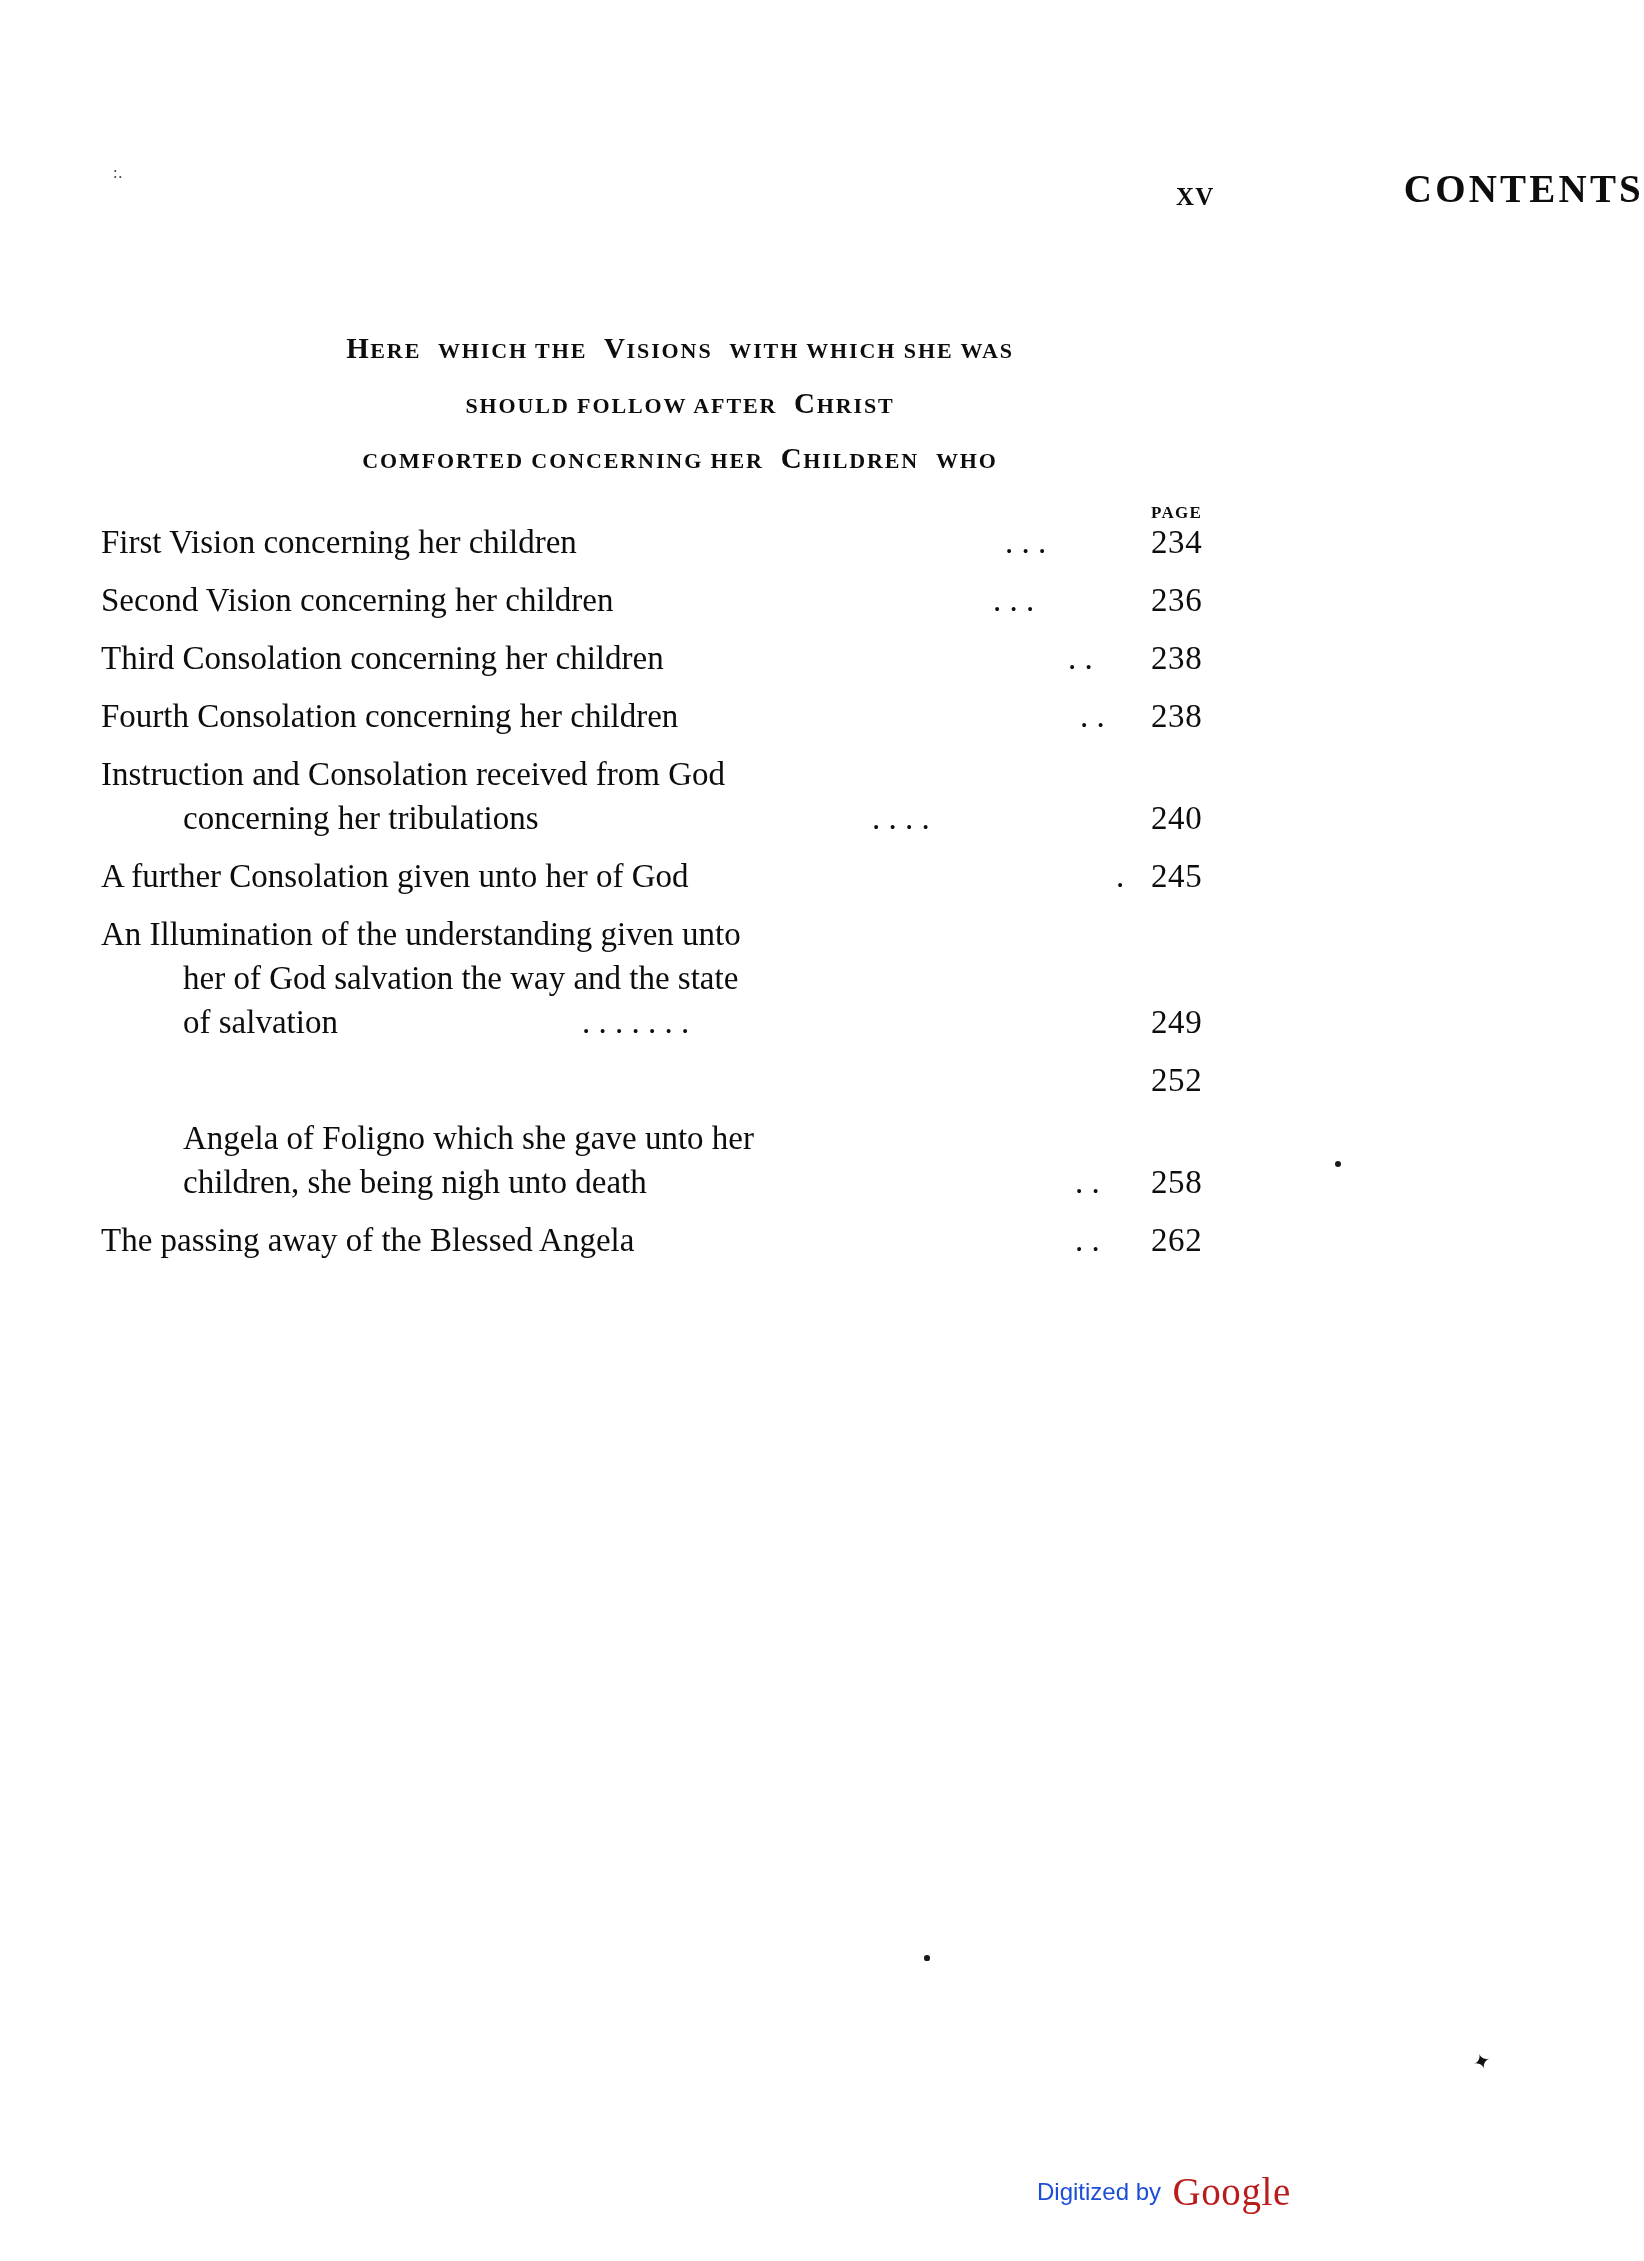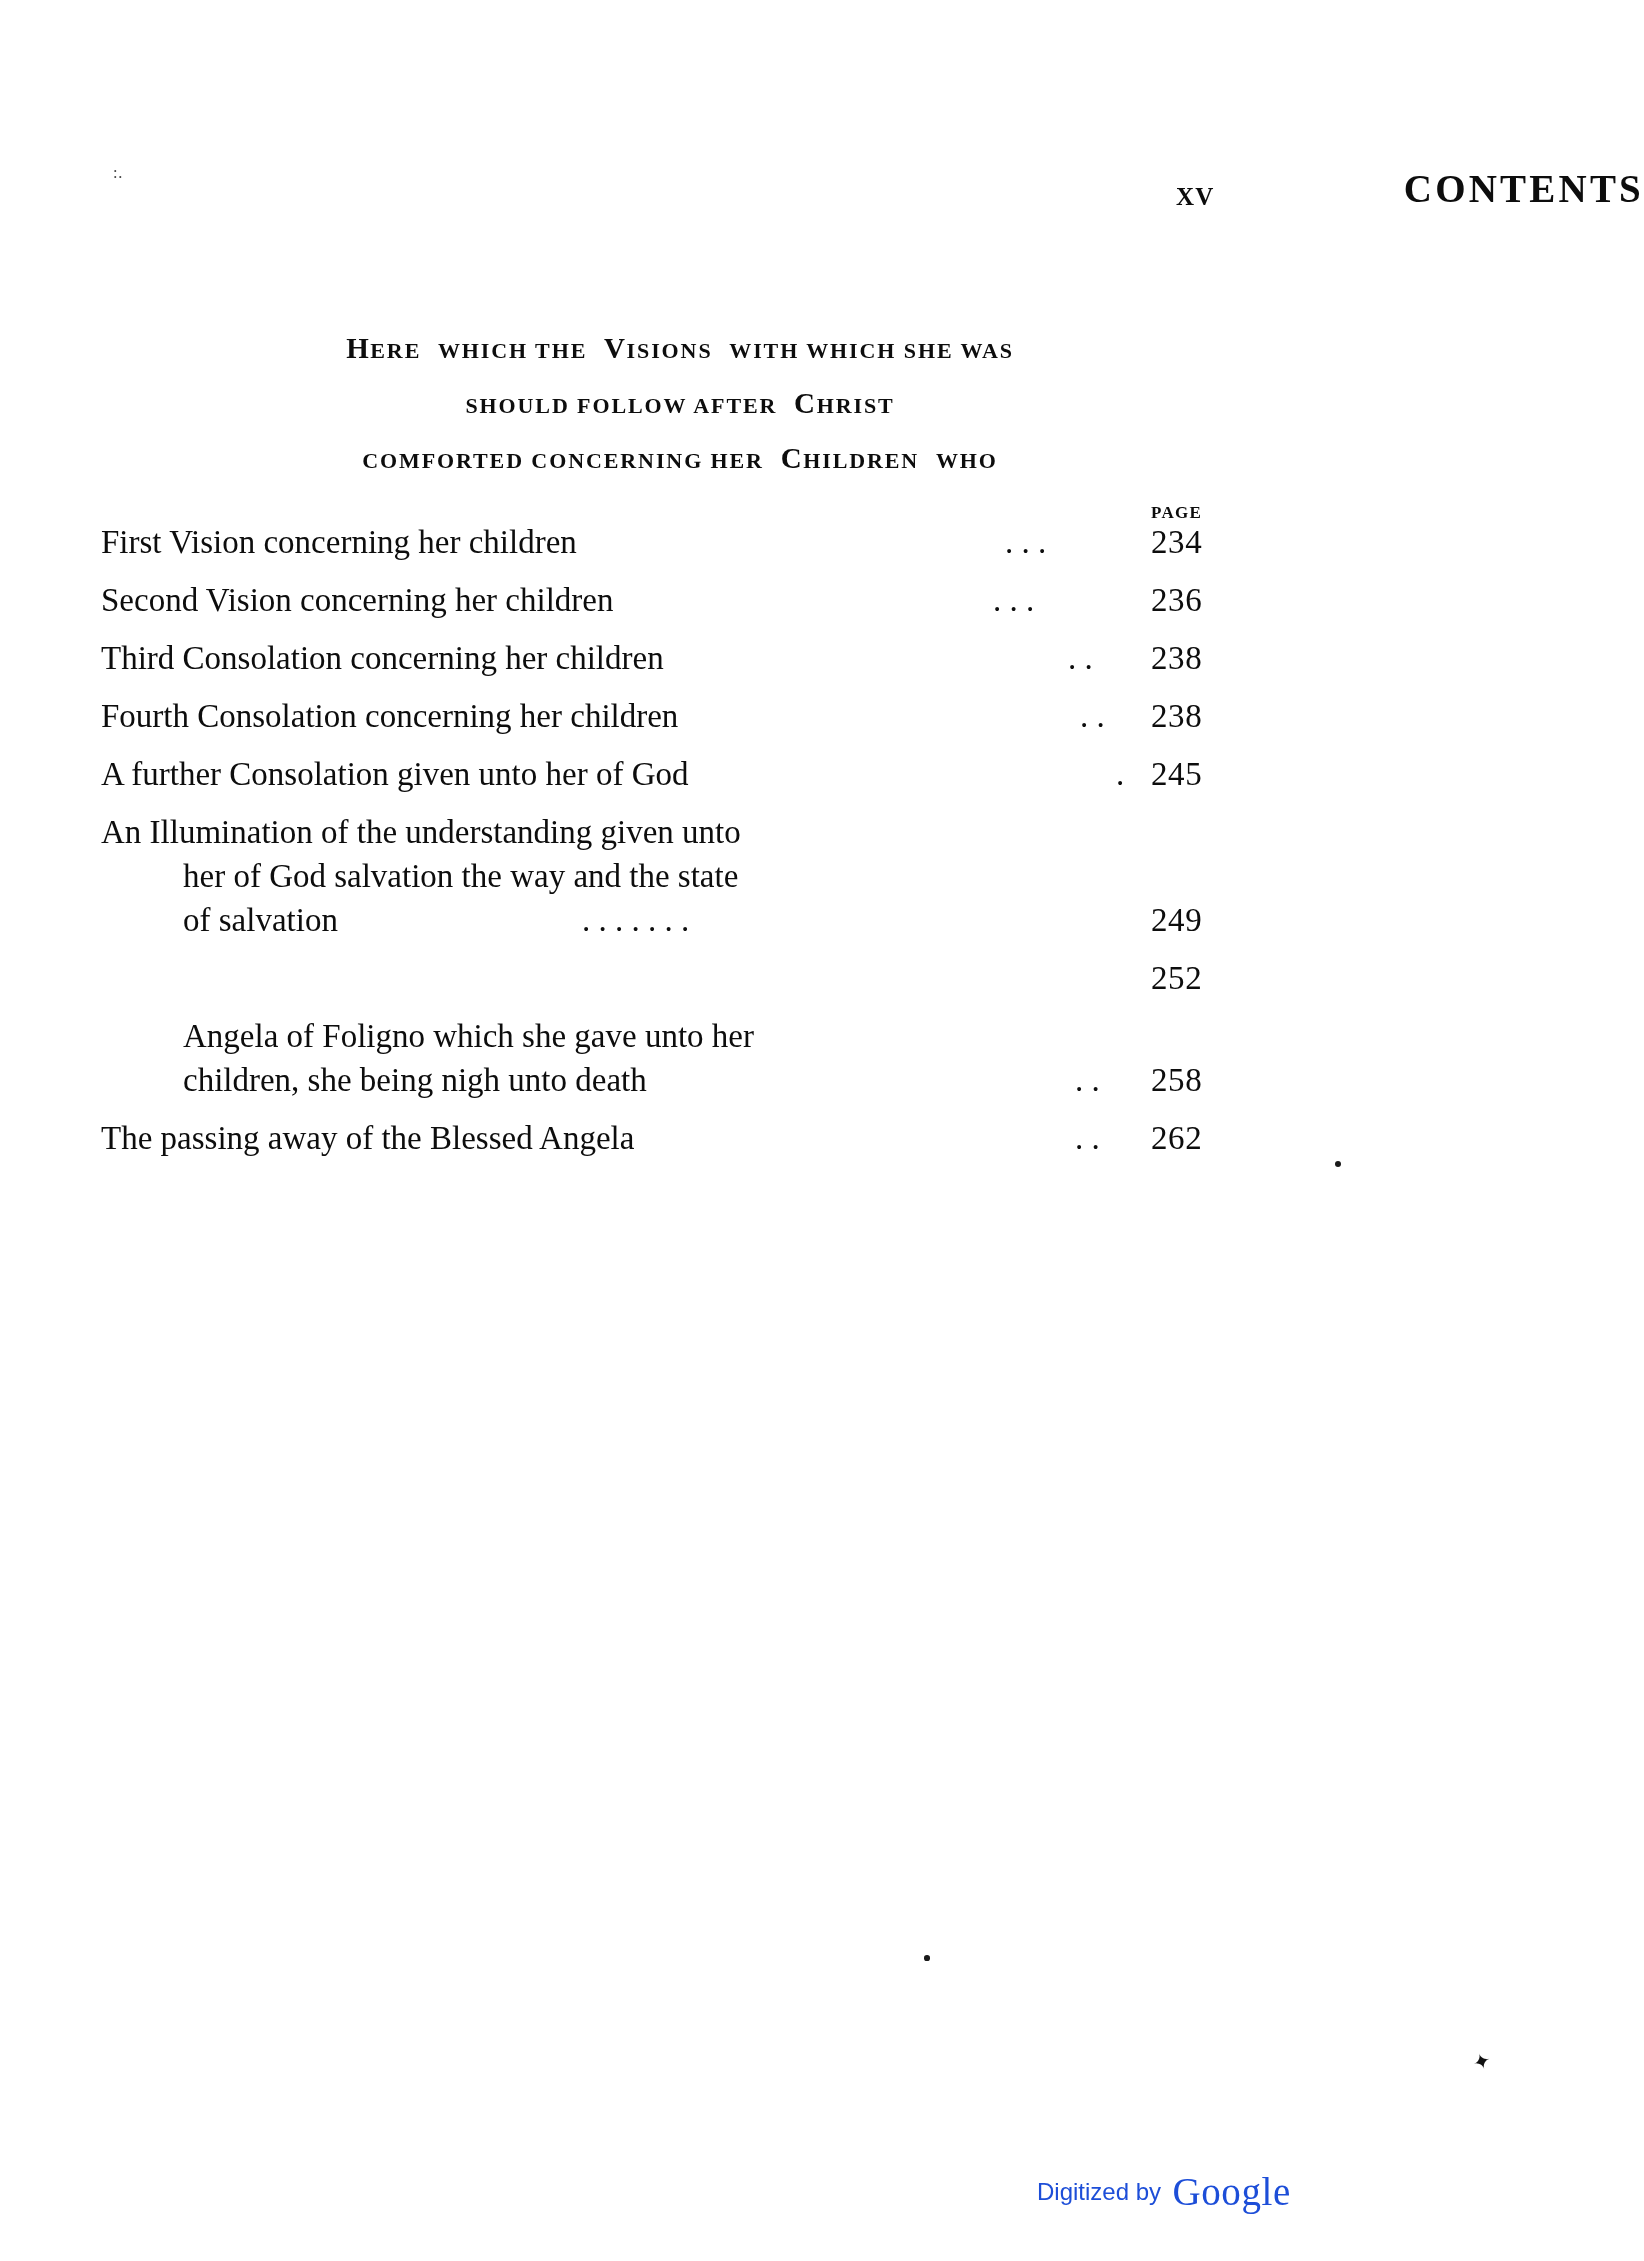--- a/index.html
+++ b/index.html
@@ -156,21 +156,21 @@
   }
   .footer .dig {
     font-family: "Liberation Sans", sans-serif;
     font-size: 24px;
     color: #1d4ed8;
     vertical-align: middle;
   }
   .footer .goog {
     font-family: "Liberation Serif", serif;
     font-size: 39px;
-    color: #1d4ed8;
+    color: #b91c1c;
     vertical-align: middle;
     margin-left: 8.9px;
     letter-spacing: 0.6px;
   }
 </style>
 </head>
 <body>
 
 <div class="page">
 
@@ -222,20 +222,30 @@
     </div>
 
     <div class="entry">
       <span class="line">
         <span class="txt">Fourth Consolation concerning her children</span>
         <span class="leaders" style="left:979px;">.     .</span>
         <span class="pagenum">238</span>
       </span>
     </div>
 
+    <div class="entry">
+      <span class="line">
+        <span class="txt">Instruction and Consolation received from God</span>
+      </span>
+      <span class="line">
+        <span class="txt indent">concerning her tribulations</span>
+        <span class="leaders" style="left:771px;">.     .     .     .</span>
+        <span class="pagenum">240</span>
+      </span>
+    </div>
 
     <div class="entry">
       <span class="line">
         <span class="txt">A further Consolation given unto her of God</span>
         <span class="leaders" style="left:1015px;">.</span>
         <span class="pagenum">245</span>
       </span>
     </div>
 
     <div class="entry">

